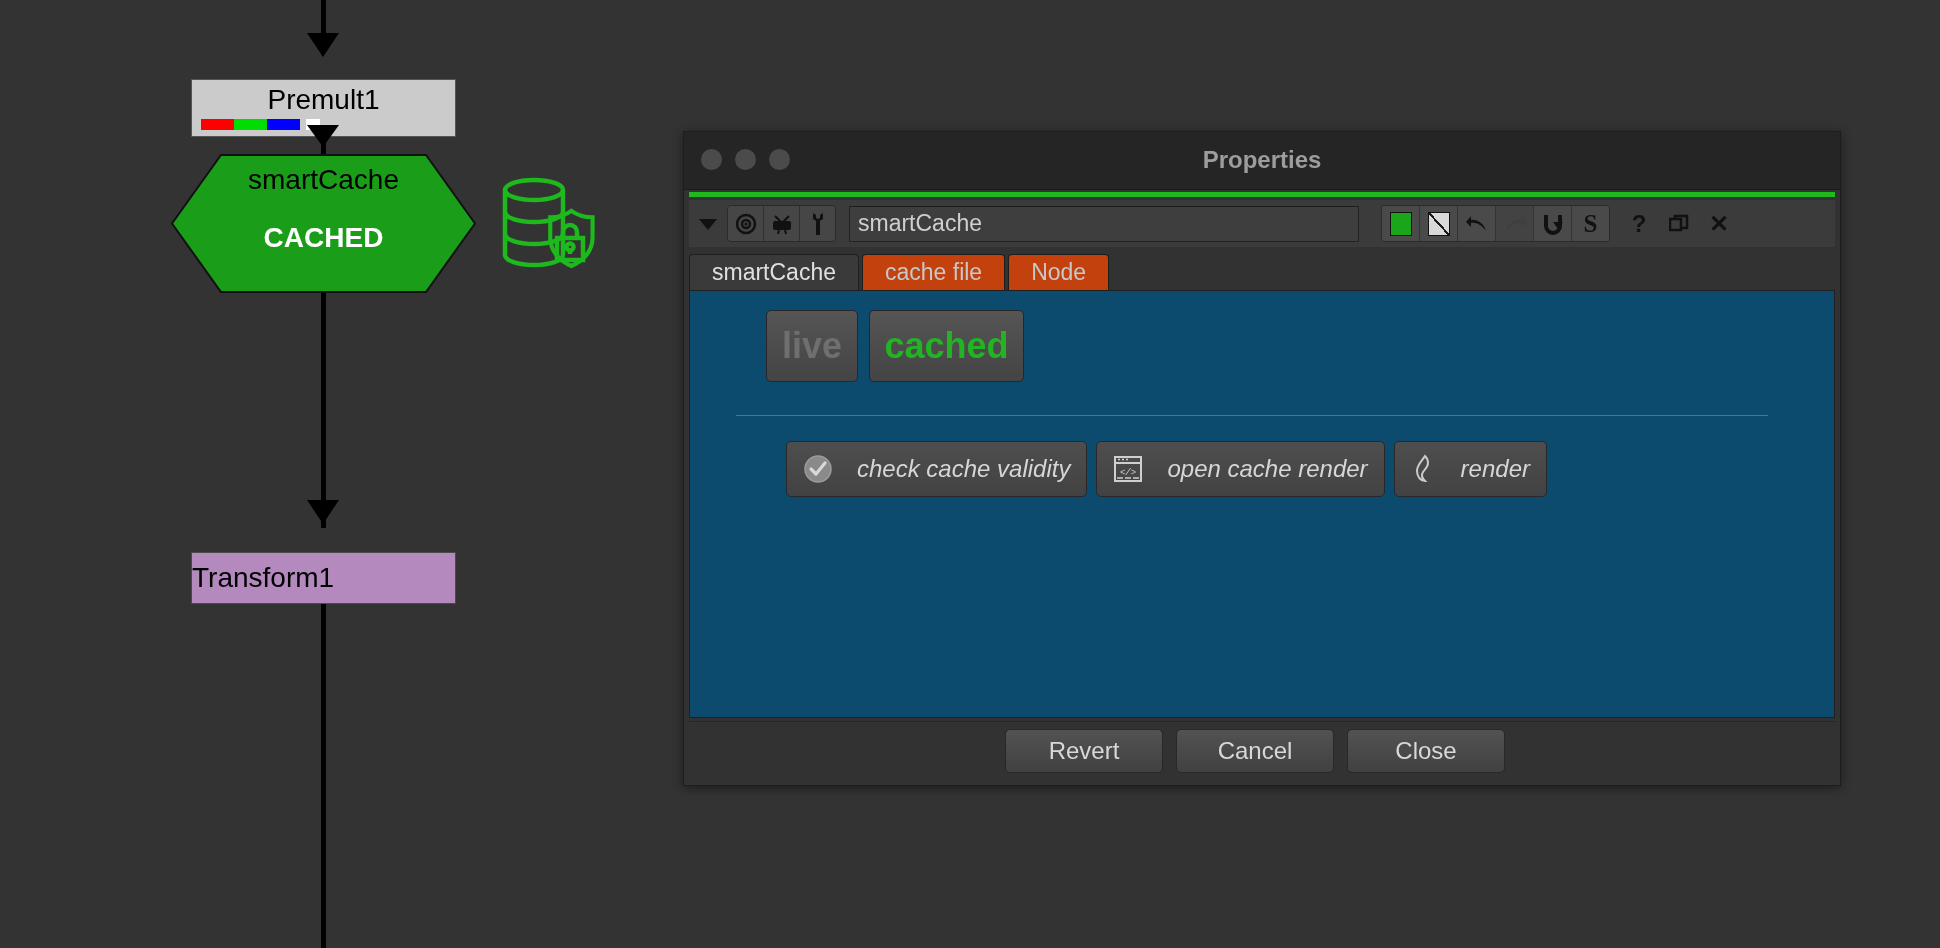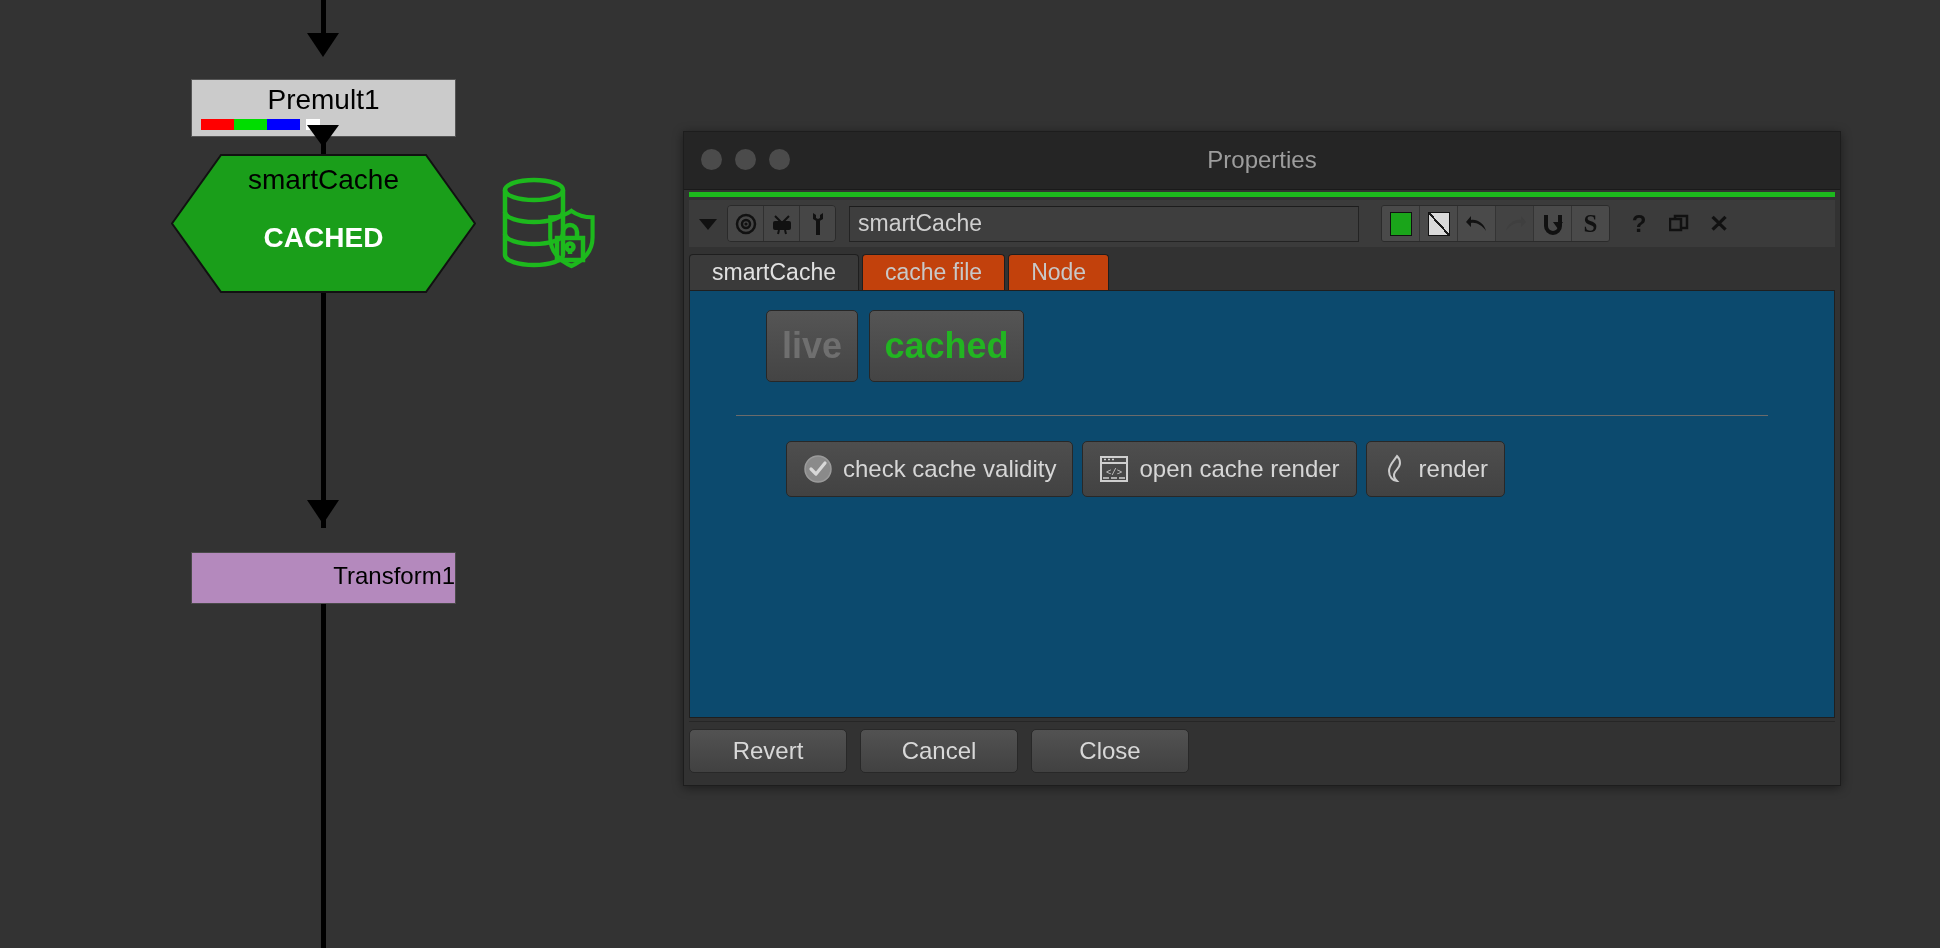--- a/index.html
+++ b/index.html
@@ -111,22 +111,22 @@
     width: 265px;
     height: 52px;
     background: #b489bd;
     border: 1px solid #4a4a4a;
     box-sizing: border-box;
   }
   #transform-label {
     position: absolute;
     width: 100%;
     top: 9px;
-    text-align: right;
-    font-size: 24px;
+    text-align: left;
+    font-size: 28px;
     color: #000000;
   }
 
   
   #cache-icon {
     position: absolute;
     left: 488px;
     top: 172px;
     width: 110px;
     height: 110px;
@@ -143,20 +143,21 @@
     border: 1px solid #1d1d1d;
     box-sizing: border-box;
     box-shadow: 0 2px 10px rgba(0,0,0,0.45);
   }
 
   #titlebar {
     position: relative;
     height: 57px;
     background: #252525;
     border-bottom: 1px solid #1a1a1a;
+    font-weight: bold;
   }
   #window-controls {
     position: absolute;
     left: 17px; top: 17px;
     display: flex;
     gap: 13px;
   }
   .wctl {
     width: 21px; height: 21px;
     border-radius: 50%;
@@ -358,39 +359,40 @@
     gap: 9px;
   }
   .action-btn {
     height: 56px;
     background-image: linear-gradient(to bottom, #4e4e4e, #424242);
     border: 1px solid #282828;
     border-radius: 5px;
     display: flex;
     align-items: center;
     padding: 0 16px;
-    gap: 10px;
+    gap: 24px;
     font-size: 24px;
     color: #d6d6d6;
     cursor: pointer;
     box-sizing: border-box;
     white-space: nowrap;
+    font-style: italic;
   }
 
   
   #panel-footer {
     position: absolute;
     left: 5px;
     right: 5px;
     bottom: 6px;
     height: 58px;
     border-top: 1px solid #262626;
     display: flex;
     align-items: center;
-    justify-content: flex-start;
+    justify-content: center;
     padding-right: 14px;
     gap: 13px;
     box-sizing: border-box;
   }
   .footer-btn {
     width: 158px;
     height: 44px;
     background-image: linear-gradient(to bottom, #525252, #414141);
     border: 1px solid #282828;
     border-radius: 5px;

